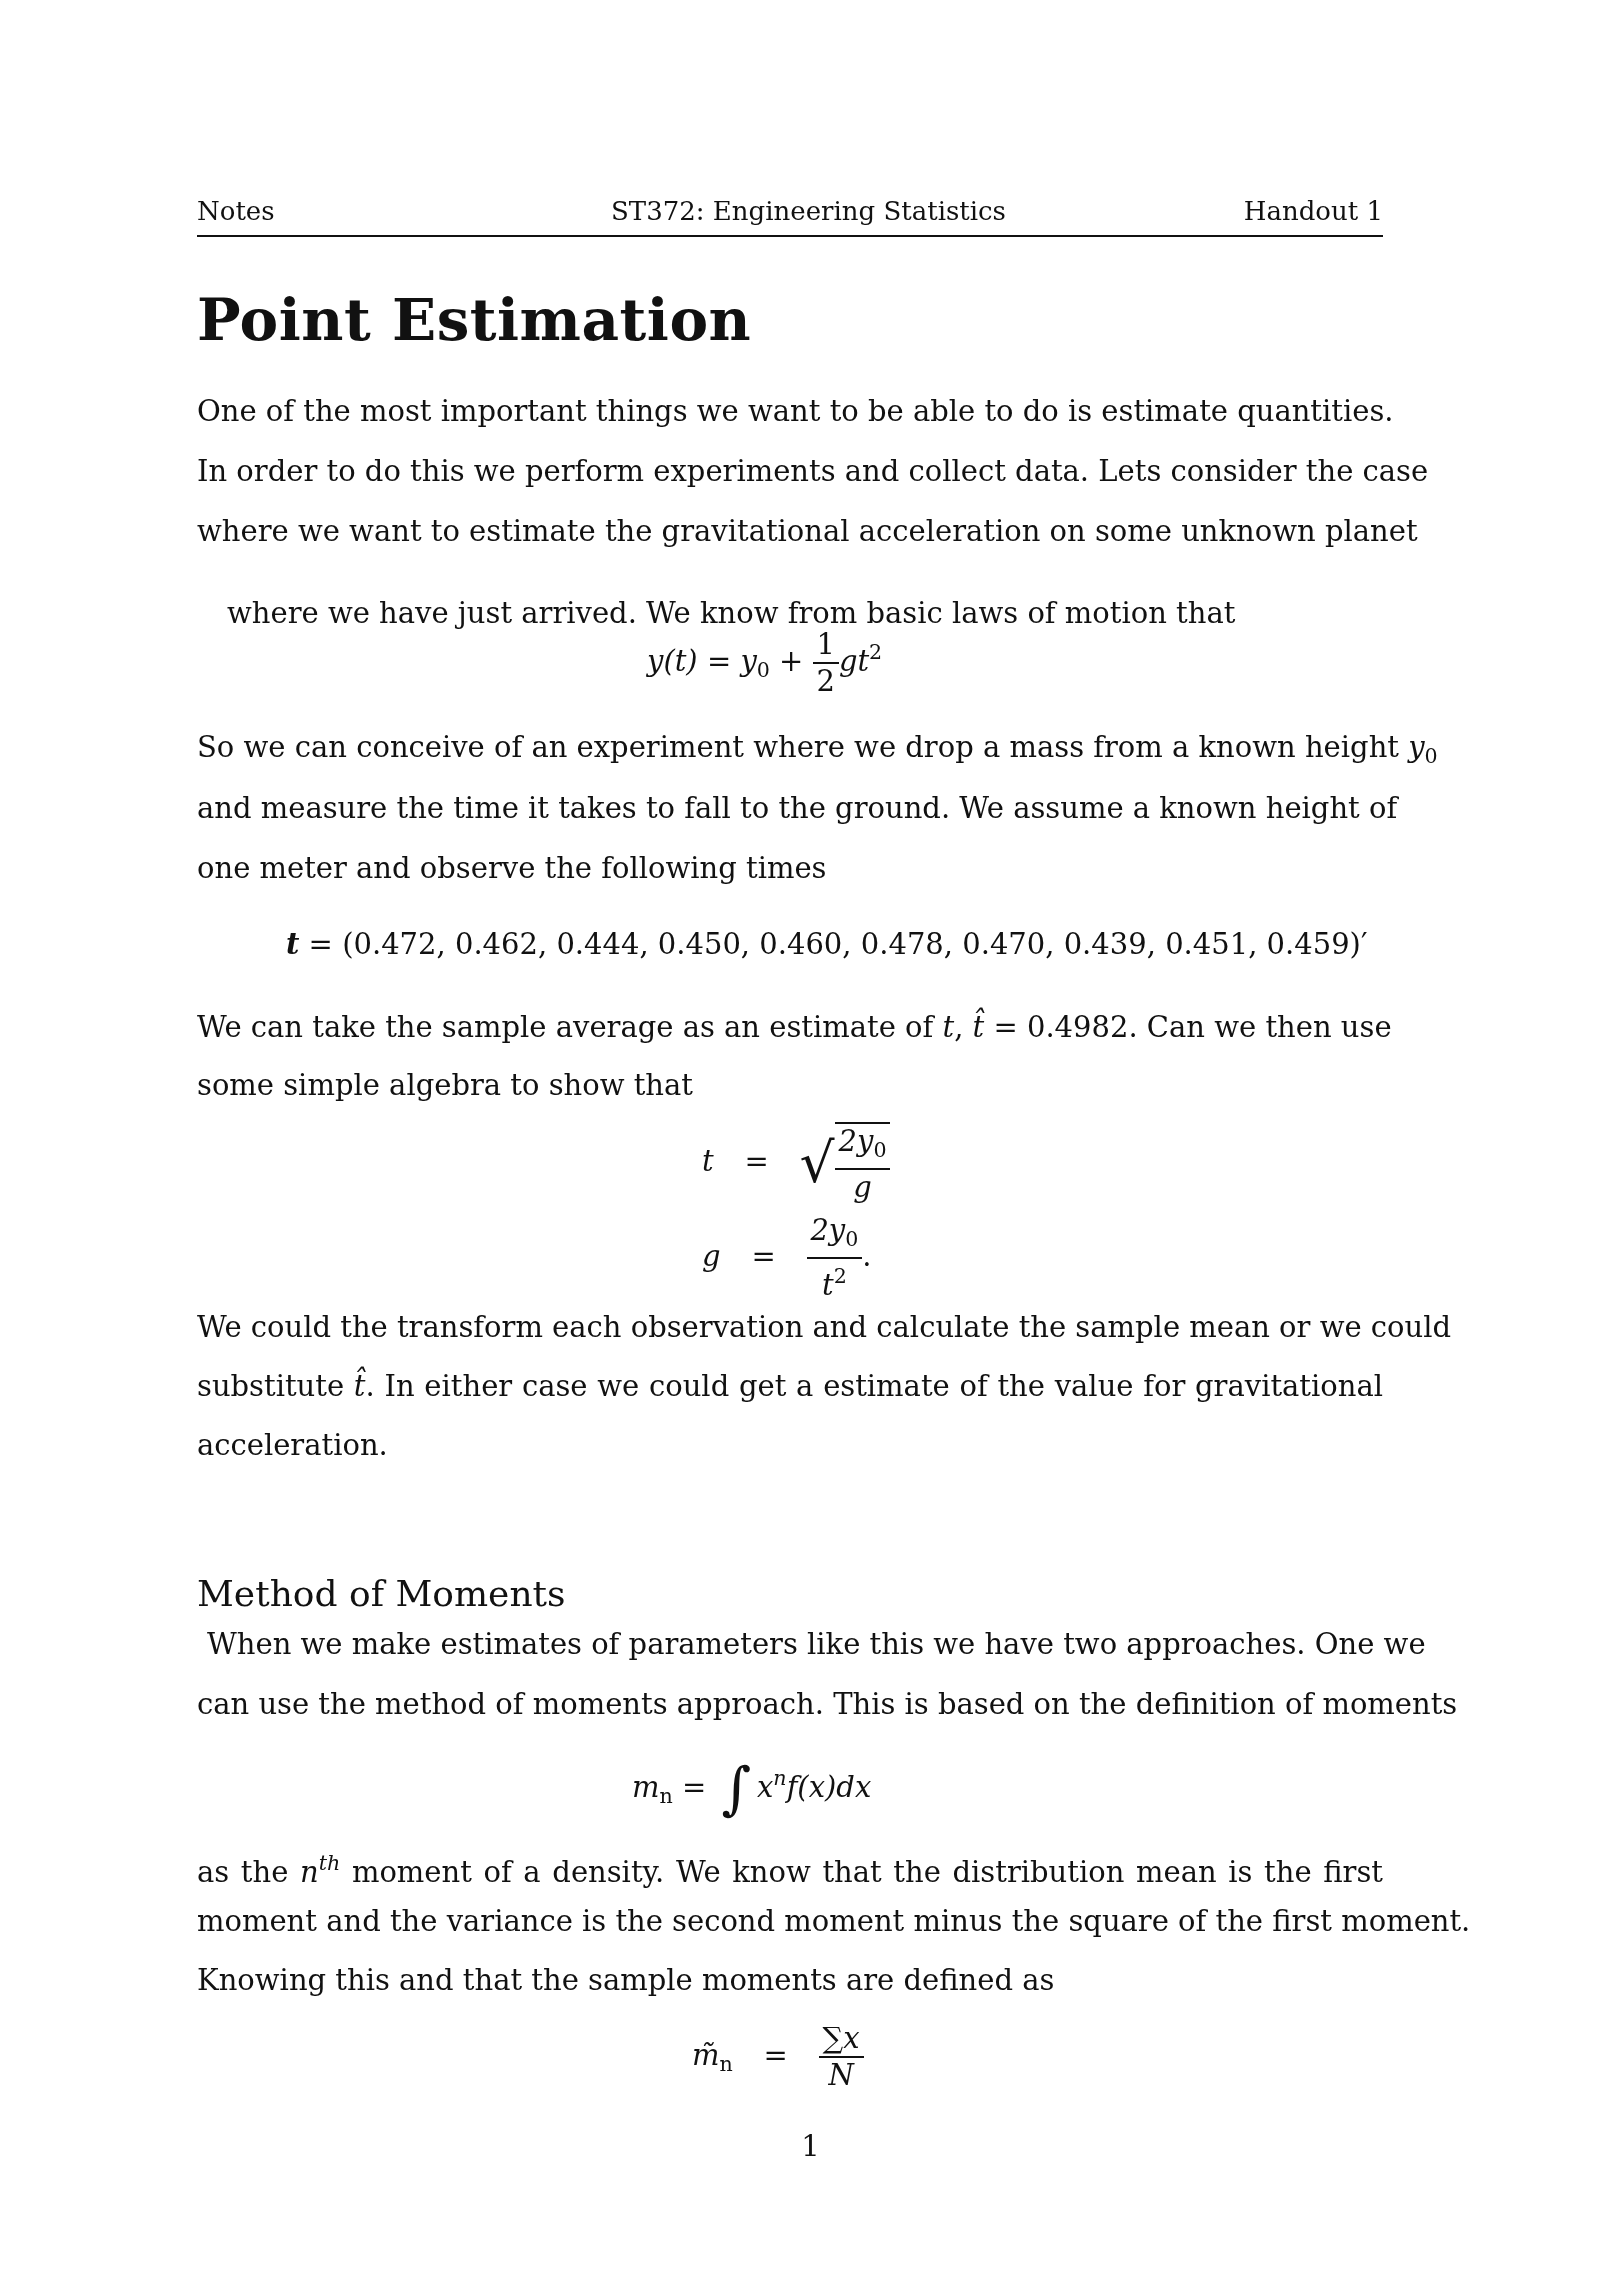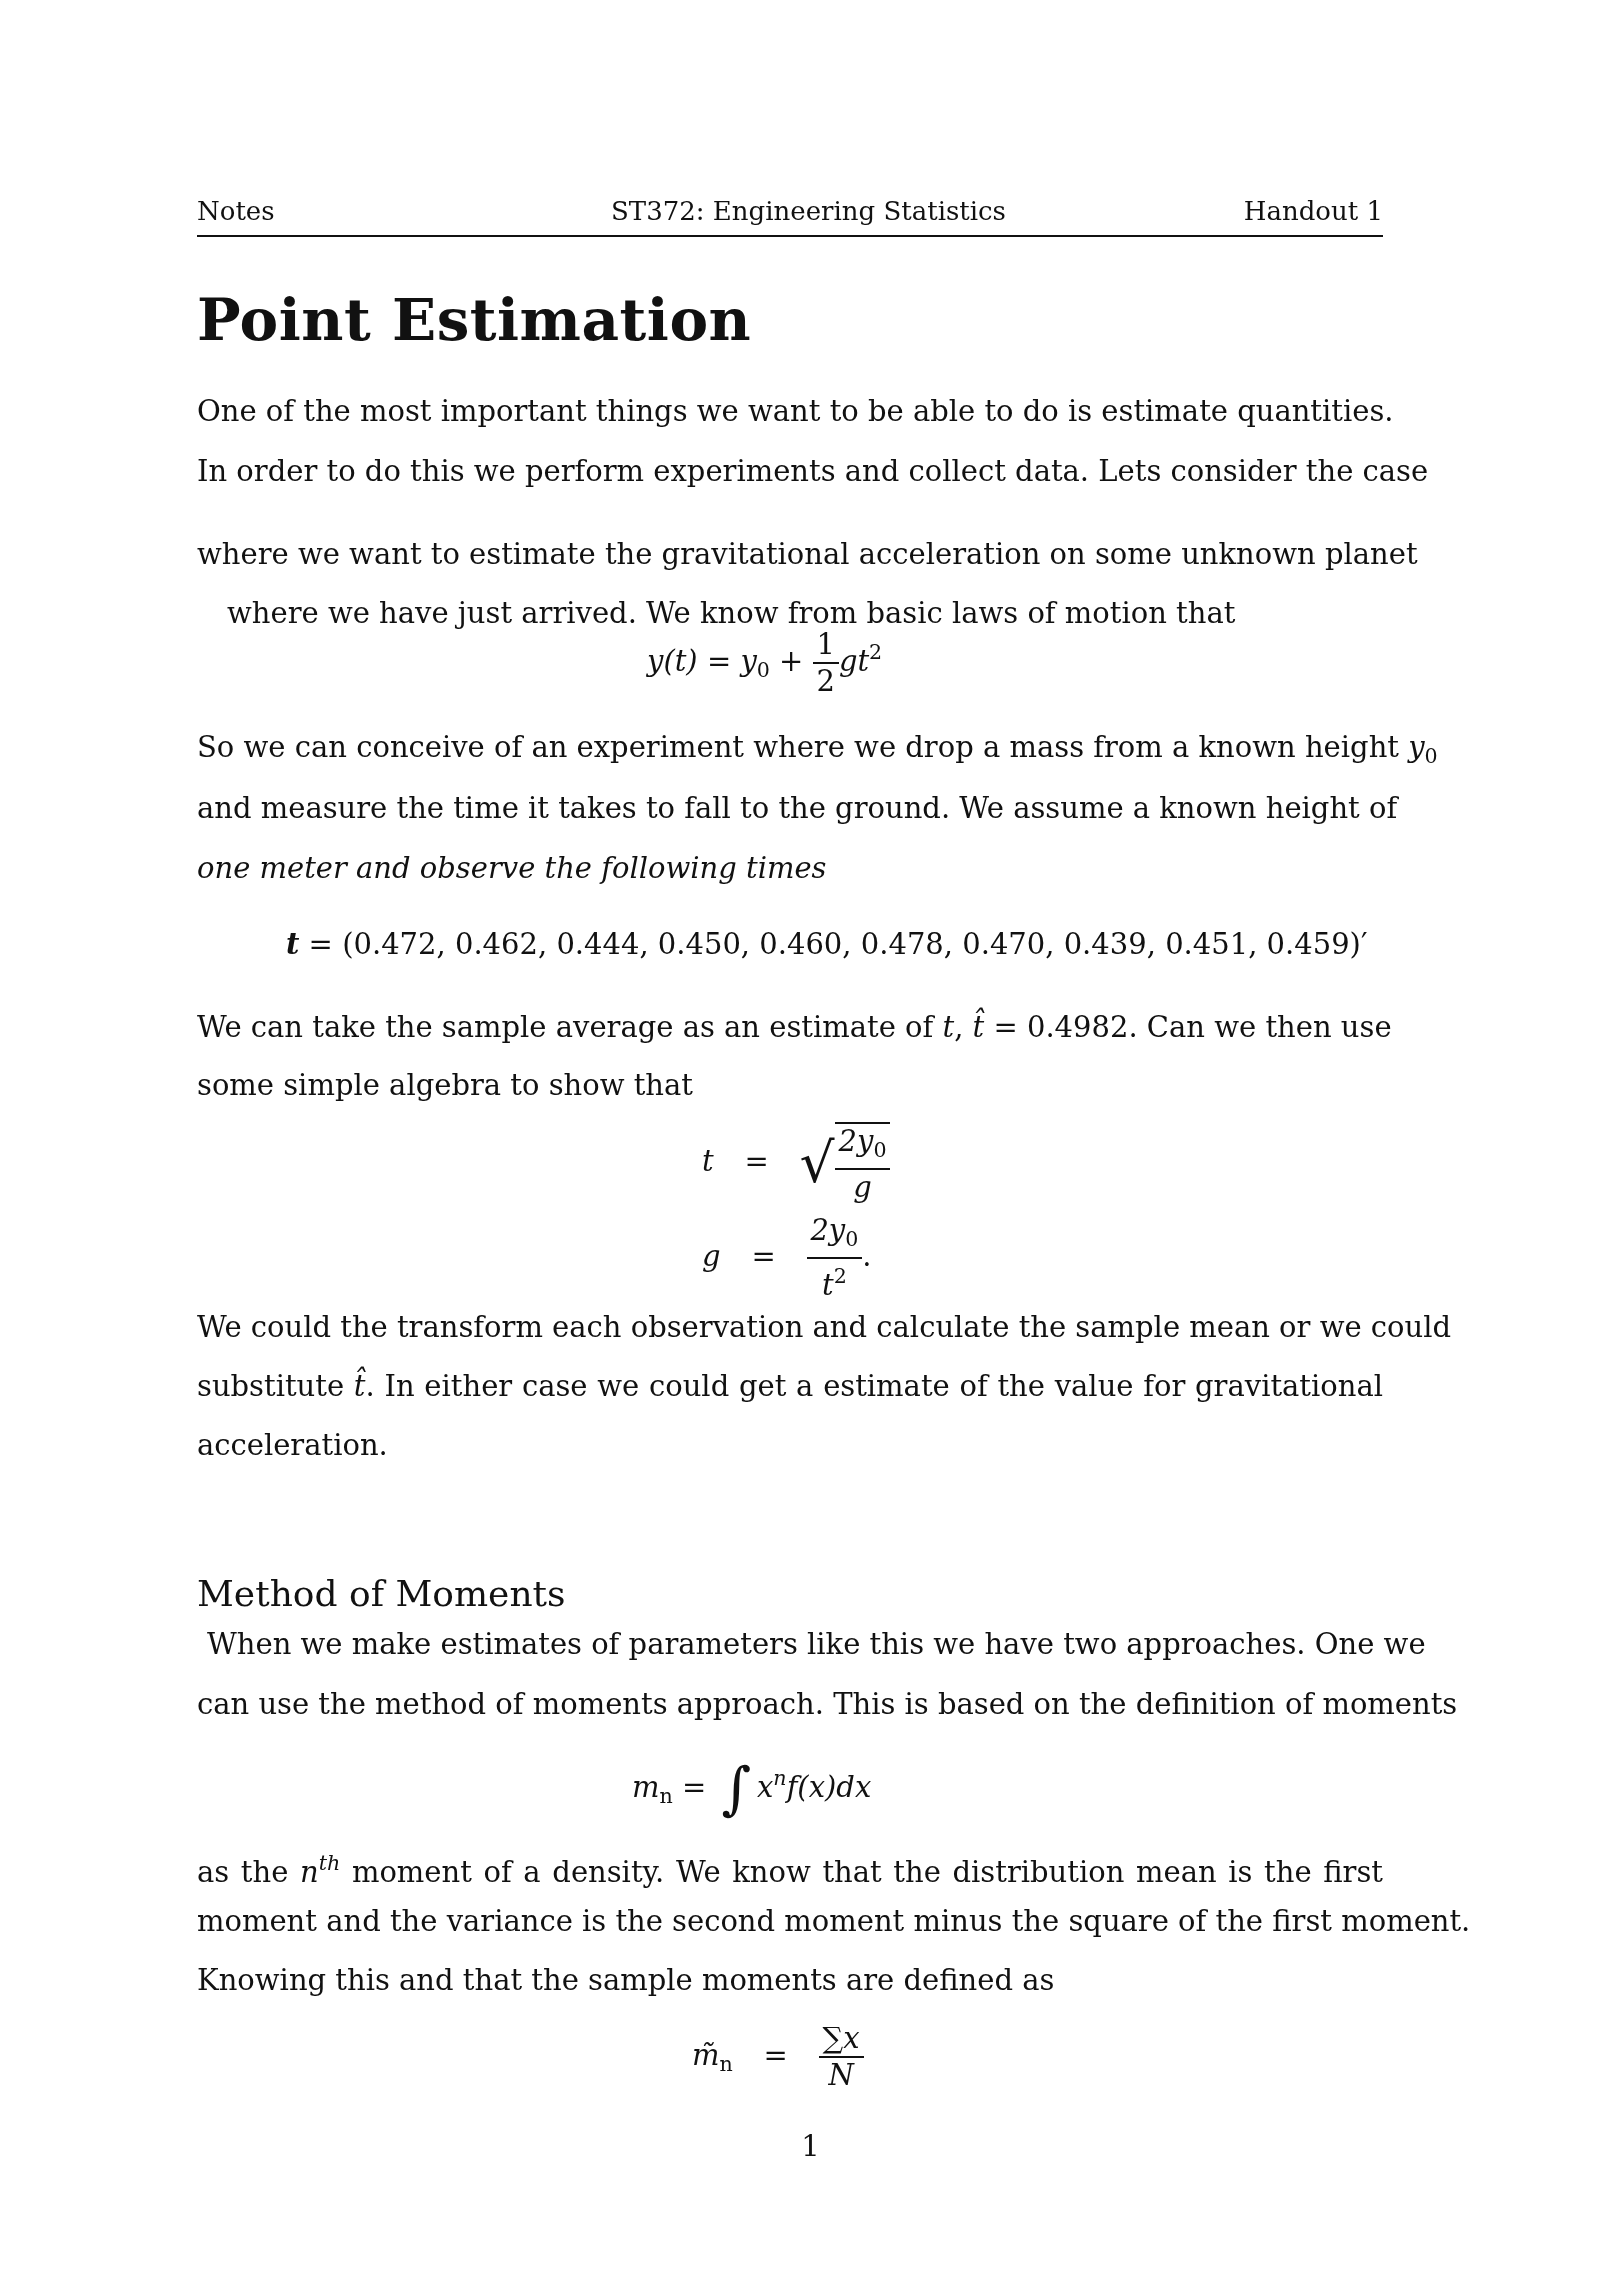--- a/index.html
+++ b/index.html
@@ -27,32 +27,32 @@
 
 <div class="abs hdr" style="left:197px;">Notes</div>
 <div class="abs hdr" style="left:0;width:1621px;text-align:center;margin-left:-2px;">ST372: Engineering Statistics</div>
 <div class="abs hdr" style="right:238px;">Handout 1</div>
 <div class="abs rule"></div>
 
 <div class="abs h1">Point Estimation</div>
 
 <div class="abs line" style="top:392px;">One of the most important things we want to be able to do is estimate quantities.</div>
 <div class="abs line" style="top:452px;">In order to do this we perform experiments and collect data. Lets consider the case</div>
-<div class="abs line" style="top:512px;margin-top:23px;">where we want to estimate the gravitational acceleration on some unknown planet</div>
+<div class="abs line" style="top:512px;">where we want to estimate the gravitational acceleration on some unknown planet</div>
 <div class="abs line last" style="top:594px;margin-left:30px;">where we have just arrived. We know from basic laws of motion that</div>
 
 <div class="abs eq" style="left:647px;top:627px;">
   <span class="m">y(t) = y</span><span class="sub">0</span><span> + </span><span class="frac"><span class="num" style="border-bottom-width:2px;">1</span><span class="den">2</span></span><span class="m">gt</span><span class="sup">2</span>
 </div>
 
 <div class="abs line" style="top:728px;">
   <span>So we can conceive of an experiment where we drop a mass from a known height</span> <span class="m">y</span><span class="sub">0</span>
 </div>
 <div class="abs line" style="top:789px;">and measure the time it takes to fall to the ground. We assume a known height of</div>
-<div class="abs line last" style="top:849px;font-style:italic;">one meter and observe the following times</div>
+<div class="abs line last" style="top:849px;">one meter and observe the following times</div>
 
 <div class="abs eq" style="left:286px;top:925px;">
   <span class="m" style="font-weight:bold;">t</span><span> = </span><span>(0.472, 0.462, 0.444, 0.450, 0.460, 0.478, 0.470, 0.439, 0.451, 0.459)′</span>
 </div>
 
 <div class="abs line" style="top:1008px;">
   <span>We can take the sample average as an estimate of </span><span class="m">t</span><span>, </span><span class="m">t̂</span><span> = 0.4982.  Can we then use</span>
 </div>
 <div class="abs line last" style="top:1066px;">some simple algebra to show that</div>
 

